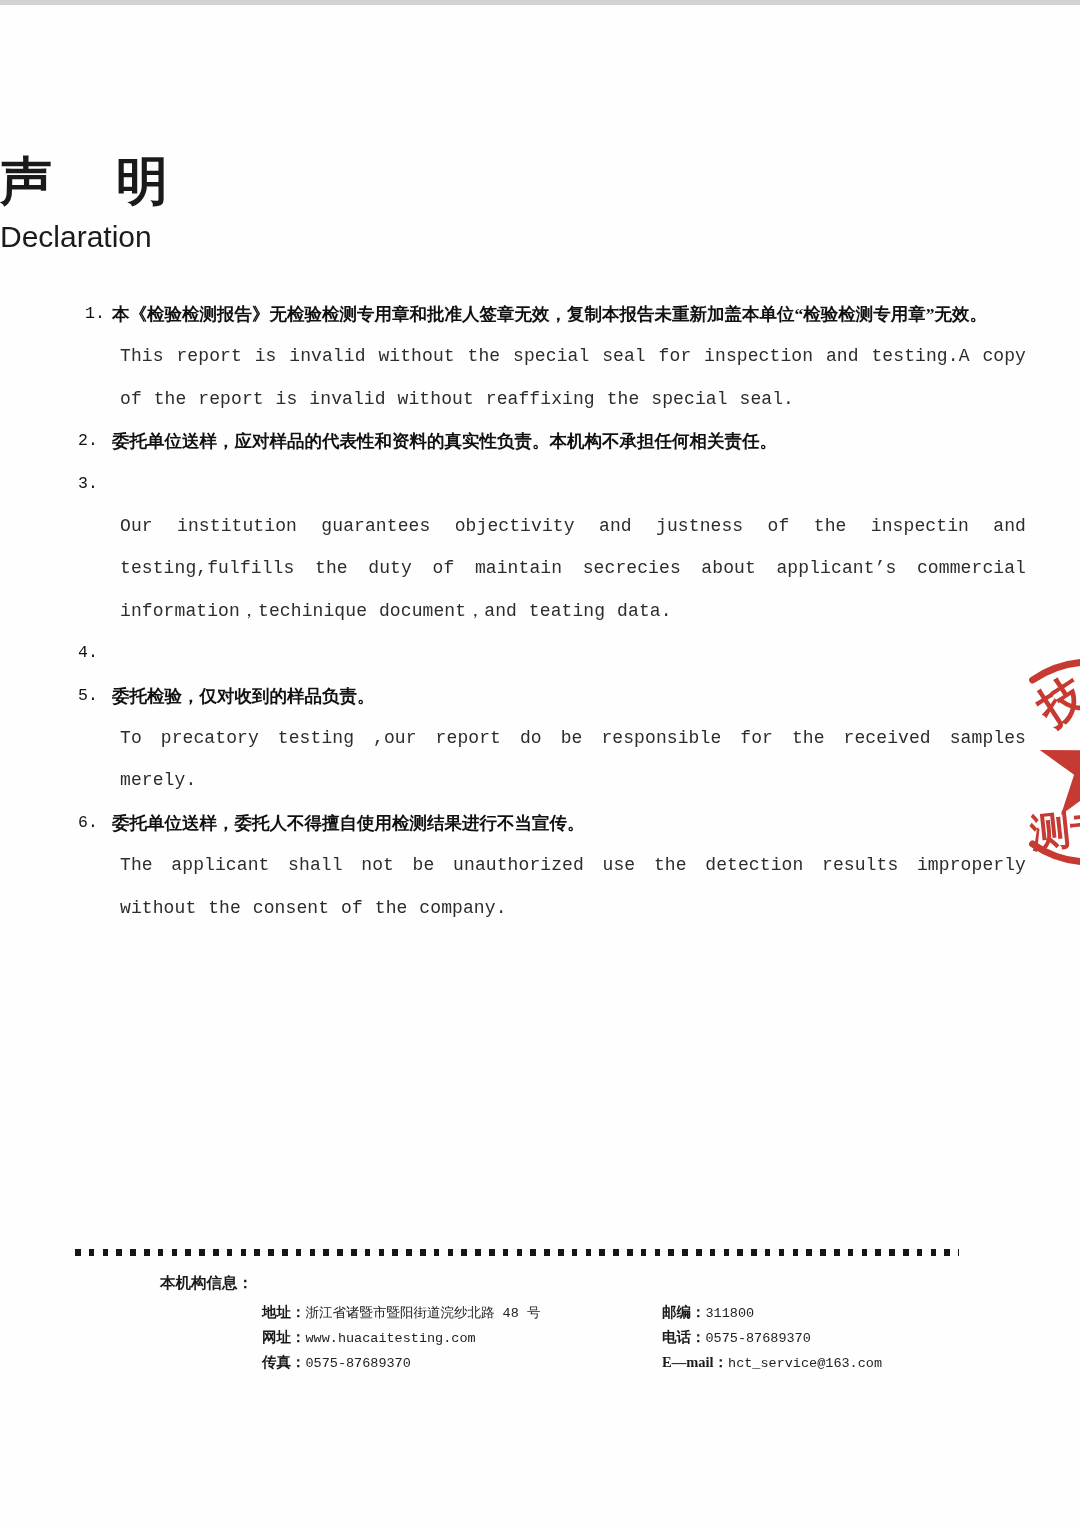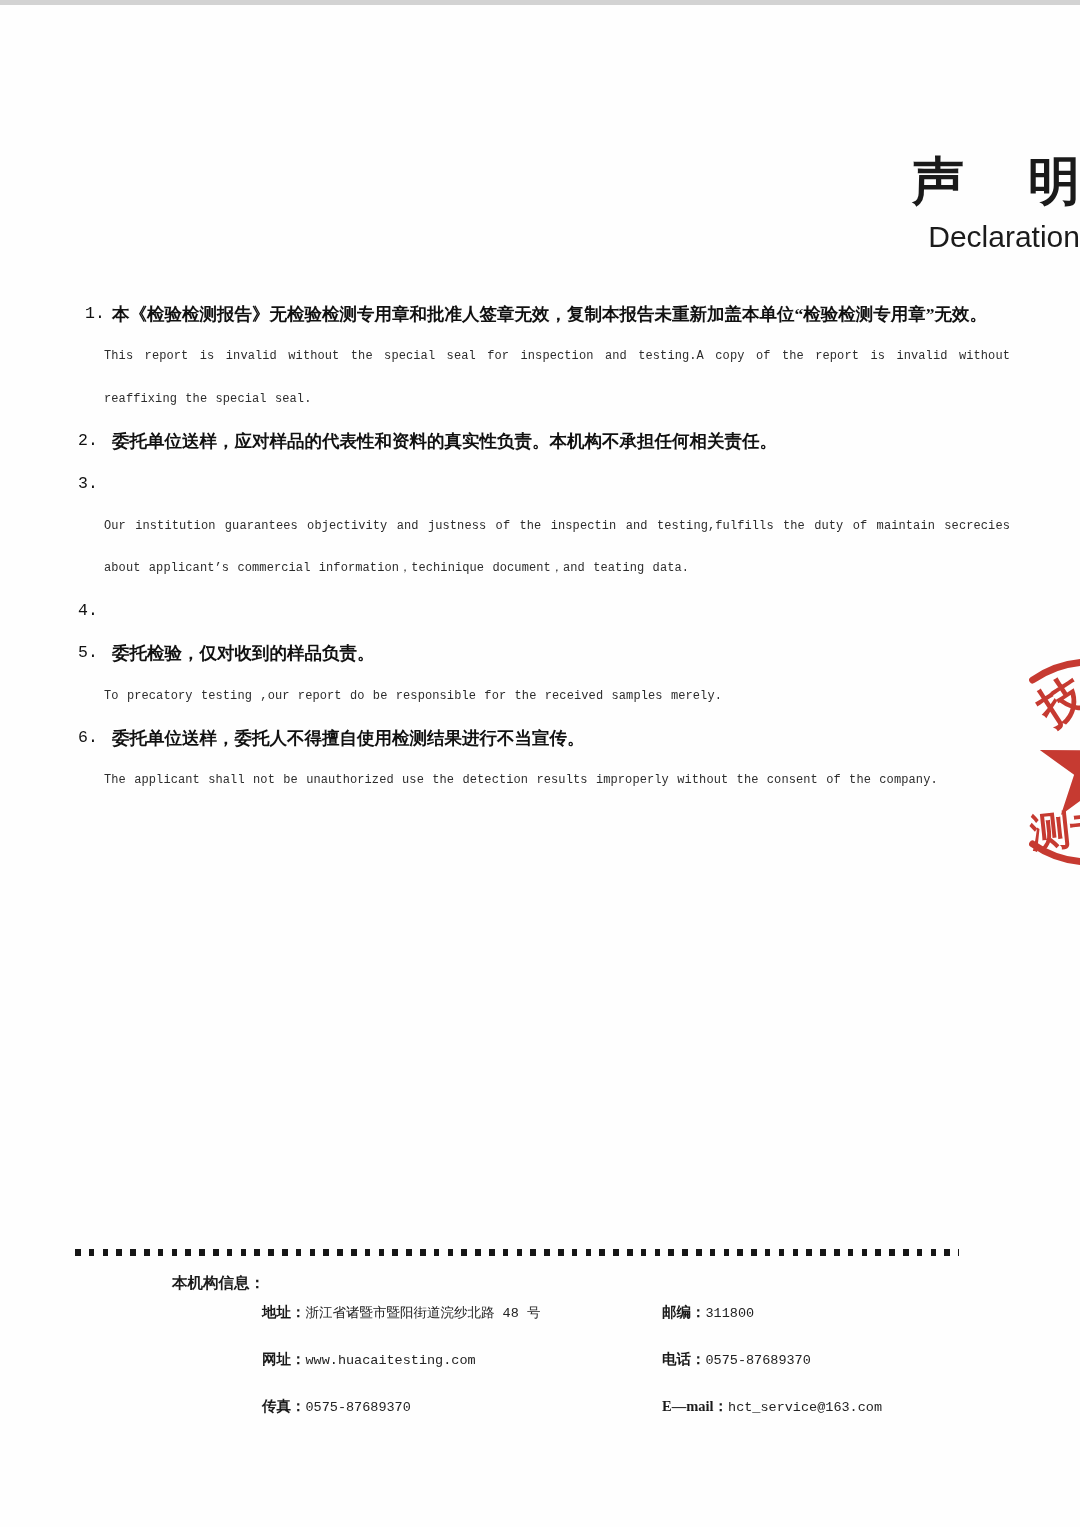--- a/index.html
+++ b/index.html
@@ -4,49 +4,49 @@
 <style>
   html,body{margin:0;padding:0;}
   body{
     width:1080px;height:1527px;position:relative;overflow:hidden;
     background:#fefefe;color:#1a1a1a;
     font-family:"Liberation Serif","DejaVu Serif",serif;
   }
   .top-strip{position:absolute;top:0;left:0;width:1080px;height:5px;background:#d3d3d3;}
 
   
-  .title-block{position:absolute;top:152px;left:0;width:1080px;text-align:right;}
+  .title-block{position:absolute;top:152px;left:0;width:1080px;text-align:left;}
   .title-cn{font-size:52px;font-weight:bold;line-height:60px;letter-spacing:0;}
   .title-cn .cn-left{margin-right:64px;}
   .title-en{margin-top:8px;font-size:30px;line-height:34px;color:#1b1b1b;
     font-family:"Liberation Sans","DejaVu Sans",sans-serif;}
 
   
   .items{position:absolute;top:293px;left:78px;width:942px;}
   .item-cn{display:flex;font-weight:bold;font-size:17.5px;line-height:42.4px;color:#111;}
   .item-num{flex:none;width:34px;font-weight:normal;font-size:16.5px;
     font-family:"Liberation Mono","DejaVu Sans Mono",monospace;}
   .item:first-child .item-num{text-indent:7px;}
-  .item-en{margin-left:26px;width:906px;text-align:justify;
+  .item-en{margin-left:42px;width:906px;text-align:justify;
     font-family:"Liberation Mono","DejaVu Sans Mono",monospace;
-    font-size:12px;line-height:42.4px;color:#2c2c2c;letter-spacing:0.1px;word-spacing:1px;}
+    font-size:18px;line-height:42.4px;color:#2c2c2c;letter-spacing:0.1px;word-spacing:1px;}
 
   
   .seal{position:absolute;left:1030px;top:638px;width:170px;height:250px;pointer-events:none;}
   .seal svg{overflow:visible;}
   .seal-stroke{stroke:#c63a31;stroke-width:7;fill:none;stroke-linecap:round;}
   .seal-fill{fill:#c63a31;}
   .seal-text{fill:#c63a31;font-weight:bold;font-family:"Liberation Serif","DejaVu Serif",serif;}
 
   
   .separator{position:absolute;left:75px;top:1249px;width:884px;height:7px;
     background:repeating-linear-gradient(90deg,#161616 0 5.5px,transparent 5.5px 13.8px);}
-  .org-label{position:absolute;left:172px;top:1272px;font-size:15.5px;font-weight:bold;line-height:22px;}
+  .org-label{position:absolute;left:160px;top:1272px;font-size:15.5px;font-weight:bold;line-height:22px;}
   .info-grid{position:absolute;left:262px;top:1302px;width:740px;
-    display:grid;grid-template-columns:400px auto;row-gap:25px;font-size:14.5px;line-height:21px;}
+    display:grid;grid-template-columns:400px auto;row-gap:3px;font-size:14.5px;line-height:21px;}
   .info-cell .lbl{font-weight:bold;}
   .info-cell .val{font-family:"Liberation Mono","DejaVu Sans Mono",monospace;font-size:13.5px;color:#222;}
 </style>
 </head>
 <body>
 
 <div class="top-strip"></div>
 
 <div class="title-block">
   <div class="title-cn"><span class="cn-left">声</span><span class="cn-right">明</span></div>

